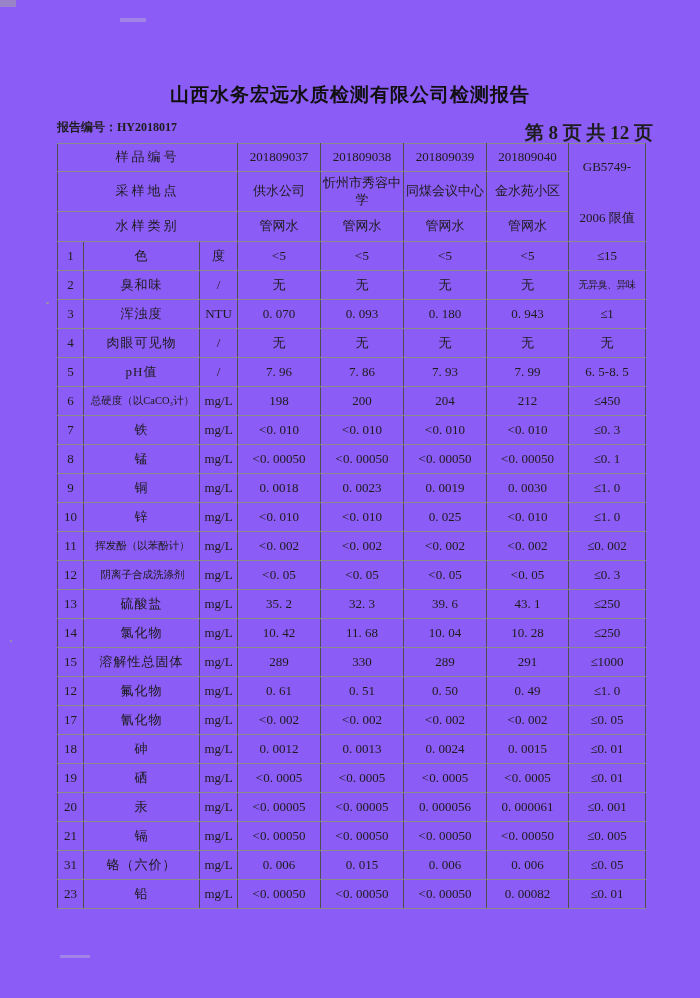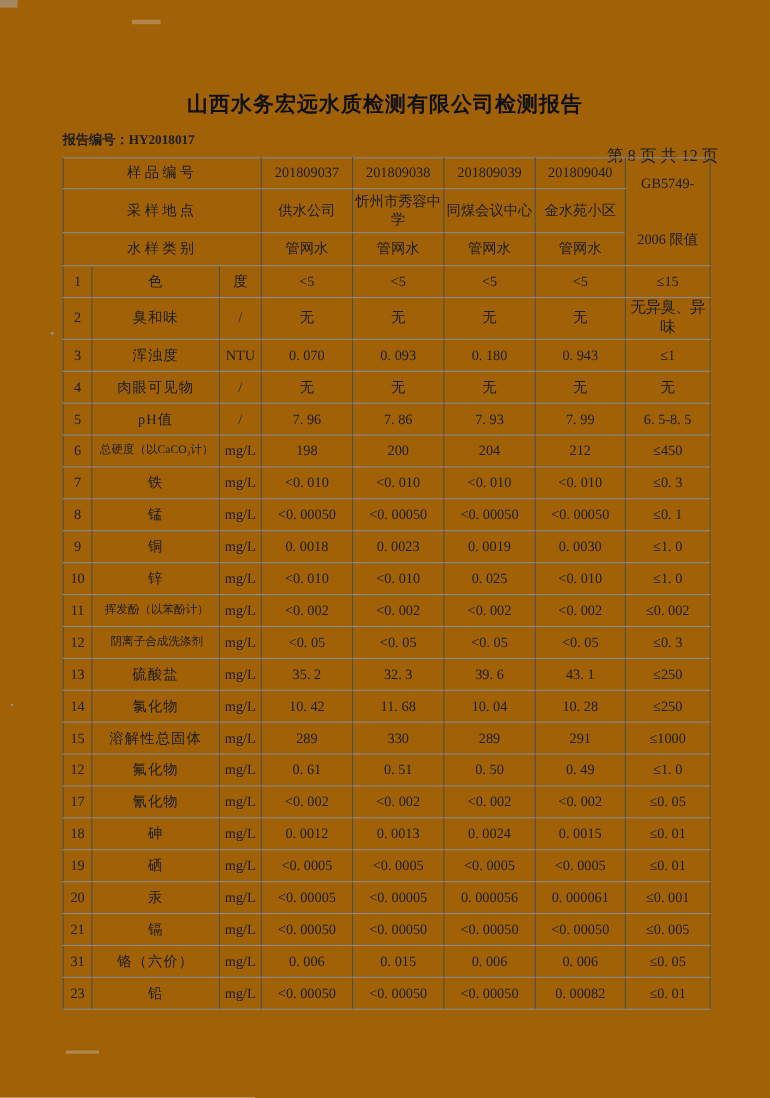--- a/index.html
+++ b/index.html
@@ -1,32 +1,32 @@
 <!DOCTYPE html>
 <html><head>
 <meta charset="utf-8">
 <style>
   html,body { margin:0; padding:0; background:#f6f6f6; }
   .sheet {
-    position:relative; width:700px; height:998px; background:#a16207;
+    position:relative; width:700px; height:998px; background:#8b5cf6;
     overflow:hidden; color:#1d1d1d;
     font-family:"Liberation Serif","DejaVu Serif",serif;
   }
   .title {
     position:absolute; top:82px; left:0; width:100%; margin:0;
     text-align:center; font-size:19px; font-weight:bold; color:#101010;
     font-family:"DejaVu Sans","Liberation Sans",sans-serif; letter-spacing:1px;
   }
   .report-no {
     position:absolute; top:119px; left:57px;
     font-size:12px; font-weight:bold;
   }
   .page-ind {
     position:absolute; top:120px; right:47px;
-    font-size:15px; font-weight:normal;margin-top:12px;
+    font-size:19px; font-weight:bold;
   }
   table.report {
     position:absolute; top:143px; left:57px; width:588px;
     border-collapse:collapse; table-layout:fixed;
   }
   table.report td {
     border:1px solid #4e4e4e;
     border-top-color:#8a8a8a; border-bottom-color:#8a8a8a;
     text-align:center; vertical-align:middle;
     font-size:13px; padding:1px 2px; overflow:hidden;
@@ -39,21 +39,21 @@
   td.hlabel { font-size:13px; letter-spacing:3px; }
   td.sample-id { font-size:13px; }
   td.loc { font-size:12px; padding:1px 5px; }
   td.limit-head { font-size:13px; }
   td.limit-head .l1 { margin-bottom:34px; }
   td.c-no { font-size:12.5px; }
   td.c-param { text-align:left; padding-left:7px; font-size:12.5px; letter-spacing:1px; }
   td.c-param.small { font-size:10.5px; letter-spacing:0; padding-left:4px;text-align:center; }
   td.c-unit { font-size:12px; }
   td.c-limit { font-size:12.5px; }
-  td.c-limit.small { font-size:14px; letter-spacing:-0.5px; padding:1px 0;font-family:Liberation Serif, serif; }
+  td.c-limit.small { font-size:10px; letter-spacing:-0.5px; padding:1px 0;font-family:Liberation Serif, serif; }
   
   .speck { position:absolute; background:#9a9a9a; border-radius:50%; }
   .corner-mark { position:absolute; top:0; left:0; width:16px; height:7px;
                  background:#a6a6a6; opacity:.55; }
   .smudge { position:absolute; background:#cfcfcf; opacity:.35; }
 </style>
 </head>
 <body>
 
 <div class="sheet">

